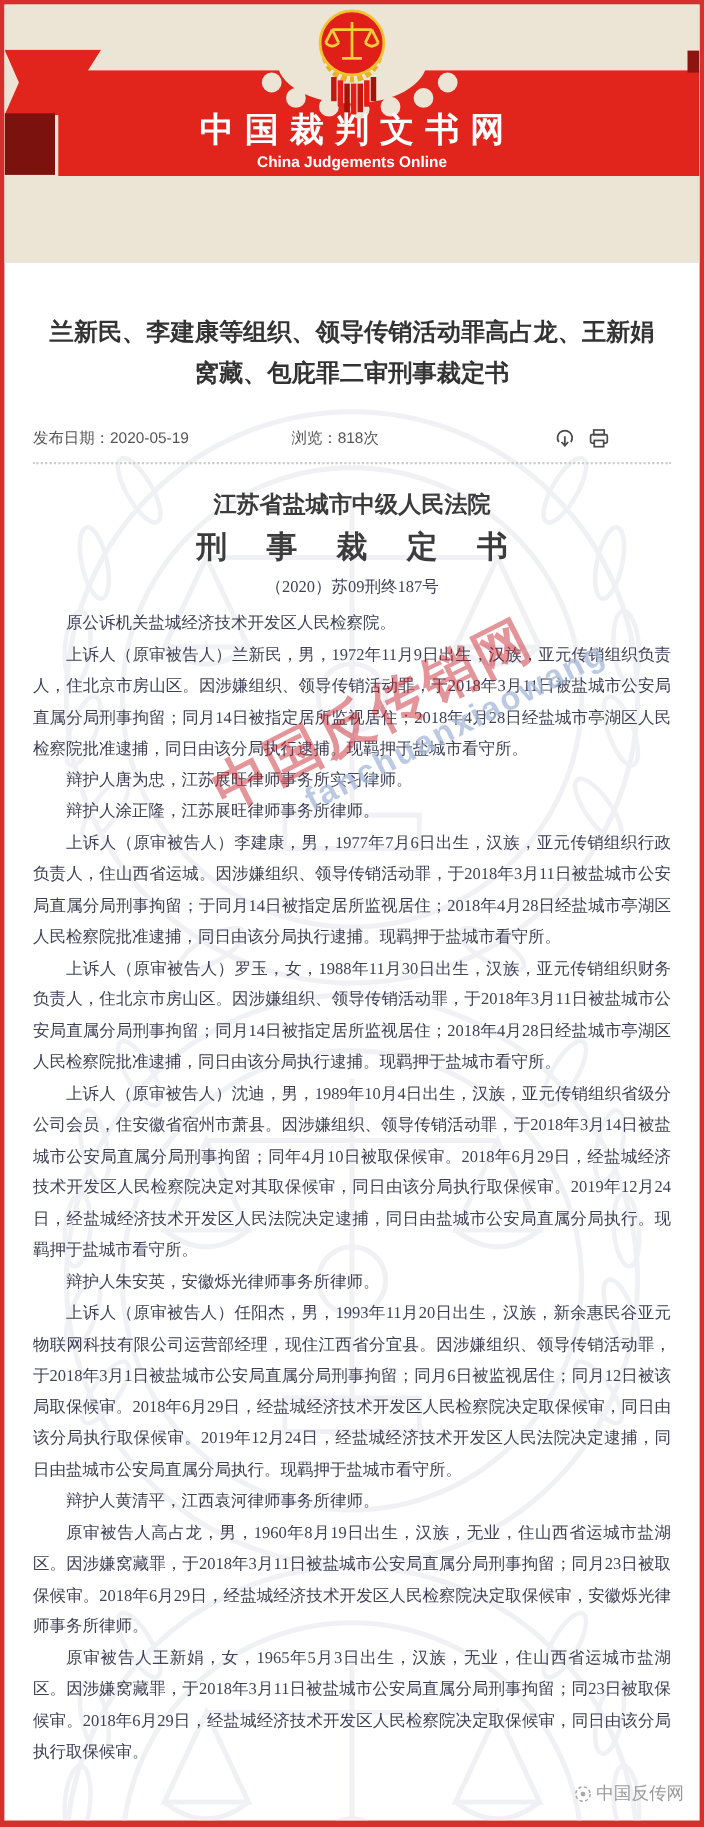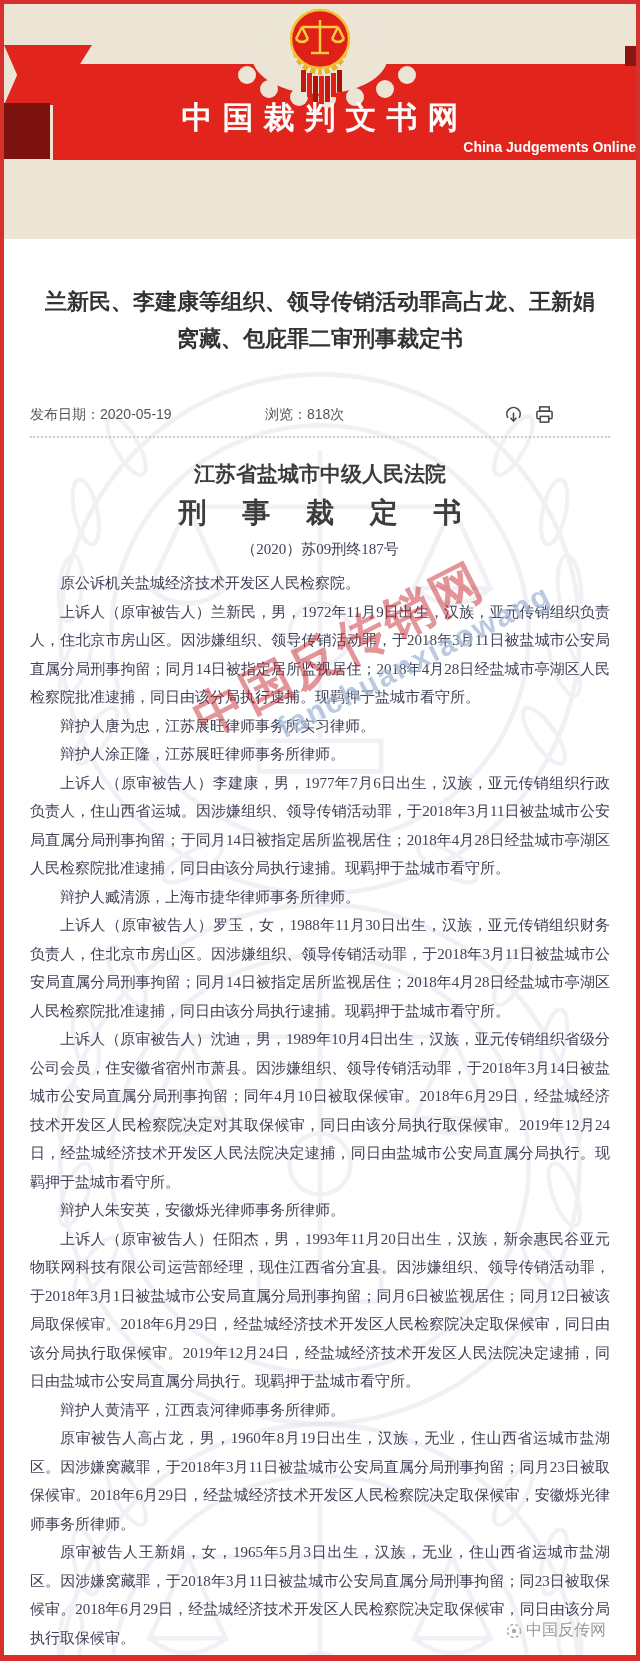--- a/index.html
+++ b/index.html
@@ -23,48 +23,48 @@
   .hdr-fold-right{position:absolute;right:0;top:42px;width:11px;height:20px;background:#8c1511;}
   .hdr-notch{position:absolute;left:50%;top:14px;transform:translateX(-50%);
     width:136px;height:76px;background:#ece5d6;border-radius:50%;}
   .hdr-notch::after{content:"";position:absolute;left:-14px;top:48px;width:18px;height:18px;
     border-radius:50%;background:#ece5d6;
     box-shadow:160px 0 0 #ece5d6,22px 14px 0 #ece5d6,138px 14px 0 #ece5d6,
                52px 22px 0 #ece5d6,108px 22px 0 #ece5d6,80px 24px 0 #ece5d6;}
   .hdr-emblem{position:absolute;left:50%;top:2px;transform:translateX(-50%);}
   .site-title{position:absolute;left:0;right:0;top:93px;text-align:center;
     color:#ffffff;font-size:31px;font-weight:bold;letter-spacing:10px;text-indent:10px;}
-  .site-sub{position:absolute;left:0;right:0;top:135px;text-align:right;
+  .site-sub{position:absolute;left:0;right:0;top:135px;text-align:center;
     color:#ffffff;font-size:14px;font-weight:bold;}
   
   .doc{position:relative;padding:0 26px;z-index:2;}
   .doc-title{margin:44px 8px 0;text-align:center;font-size:22px;font-weight:bold;
     color:#333333;line-height:37px;}
-  .meta{display:flex;align-items:center;margin-top:48px;font-size:14px;color:#555555;}
+  .meta{display:flex;align-items:center;margin-top:32px;font-size:14px;color:#555555;}
   .meta-date{width:235px;}
   .meta-views{flex:1;}
   .meta-icons{display:flex;gap:12px;margin-right:56px;}
   .meta-icons svg{display:block;cursor:pointer;}
   .sep{border:none;border-top:2px dotted #cccccc;margin:12px 0 0;}
   .court{margin-top:22px;text-align:center;font-size:21px;font-weight:bold;color:#3c3c3c;}
   .doctype{margin-top:6px;text-align:center;font-size:28px;font-weight:bold;color:#3c3c3c;letter-spacing:14px;text-indent:14px;}
   .caseno{margin-top:8px;text-align:center;font-size:15px;color:#3f4055;
     font-family:"Liberation Serif",serif;}
   .body-text{margin-top:10px;}
   .body-text p{margin:0;font-size:15px;line-height:28.5px;color:#3f4055;
     text-align:justify;text-indent:30px;font-family:"Liberation Serif",serif;}
   
   .wm-emblem{position:absolute;left:36px;width:560px;height:560px;opacity:.5;z-index:1;pointer-events:none;}
   .wm1{top:350px;} .wm2{top:880px;} .wm3{top:1400px;}
   .wm-diag{position:absolute;left:178px;top:688px;z-index:3;pointer-events:none;
     transform:rotate(-27deg);transform-origin:left top;white-space:nowrap;}
   .wm-diag-cn{font-size:50px;font-weight:bold;letter-spacing:3px;color:rgba(198,33,42,.48);}
   .wm-diag-py{margin:-6px 0 0 70px;font-size:30px;font-weight:bold;letter-spacing:2px;
     color:rgba(164,184,216,.75);}
-  .wm-corner{position:absolute;right:30px;bottom:14px;z-index:3;display:flex;align-items:center;
+  .wm-corner{position:absolute;right:14px;bottom:14px;z-index:3;display:flex;align-items:center;
     gap:4px;color:#9a9a9a;font-size:16px;pointer-events:none;}
 </style>
 </head>
 <body>
 
 <div class="page">
 
   <div class="hdr">
     <div class="hdr-band"></div>
     <div class="hdr-tail"></div>
@@ -216,21 +216,20 @@
     <div class="court">江苏省盐城市中级人民法院</div>
     <div class="doctype">刑 事 裁 定 书</div>
     <div class="caseno">（2020）苏09刑终187号</div>
 
     <div class="body-text">
         <p>原公诉机关盐城经济技术开发区人民检察院。</p>
         <p>上诉人（原审被告人）兰新民，男，1972年11月9日出生，汉族，亚元传销组织负责人，住北京市房山区。因涉嫌组织、领导传销活动罪，于2018年3月11日被盐城市公安局直属分局刑事拘留；同月14日被指定居所监视居住；2018年4月28日经盐城市亭湖区人民检察院批准逮捕，同日由该分局执行逮捕。现羁押于盐城市看守所。</p>
         <p>辩护人唐为忠，江苏展旺律师事务所实习律师。</p>
         <p>辩护人涂正隆，江苏展旺律师事务所律师。</p>
         <p>上诉人（原审被告人）李建康，男，1977年7月6日出生，汉族，亚元传销组织行政负责人，住山西省运城。因涉嫌组织、领导传销活动罪，于2018年3月11日被盐城市公安局直属分局刑事拘留；于同月14日被指定居所监视居住；2018年4月28日经盐城市亭湖区人民检察院批准逮捕，同日由该分局执行逮捕。现羁押于盐城市看守所。</p>
-        <p>辩护人臧清源，上海市捷华律师事务所律师。</p>
         <p>上诉人（原审被告人）罗玉，女，1988年11月30日出生，汉族，亚元传销组织财务负责人，住北京市房山区。因涉嫌组织、领导传销活动罪，于2018年3月11日被盐城市公安局直属分局刑事拘留；同月14日被指定居所监视居住；2018年4月28日经盐城市亭湖区人民检察院批准逮捕，同日由该分局执行逮捕。现羁押于盐城市看守所。</p>
         <p>上诉人（原审被告人）沈迪，男，1989年10月4日出生，汉族，亚元传销组织省级分公司会员，住安徽省宿州市萧县。因涉嫌组织、领导传销活动罪，于2018年3月14日被盐城市公安局直属分局刑事拘留；同年4月10日被取保候审。2018年6月29日，经盐城经济技术开发区人民检察院决定对其取保候审，同日由该分局执行取保候审。2019年12月24日，经盐城经济技术开发区人民法院决定逮捕，同日由盐城市公安局直属分局执行。现羁押于盐城市看守所。</p>
         <p>辩护人朱安英，安徽烁光律师事务所律师。</p>
         <p>上诉人（原审被告人）任阳杰，男，1993年11月20日出生，汉族，新余惠民谷亚元物联网科技有限公司运营部经理，现住江西省分宜县。因涉嫌组织、领导传销活动罪，于2018年3月1日被盐城市公安局直属分局刑事拘留；同月6日被监视居住；同月12日被该局取保候审。2018年6月29日，经盐城经济技术开发区人民检察院决定取保候审，同日由该分局执行取保候审。2019年12月24日，经盐城经济技术开发区人民法院决定逮捕，同日由盐城市公安局直属分局执行。现羁押于盐城市看守所。</p>
         <p>辩护人黄清平，江西袁河律师事务所律师。</p>
         <p>原审被告人高占龙，男，1960年8月19日出生，汉族，无业，住山西省运城市盐湖区。因涉嫌窝藏罪，于2018年3月11日被盐城市公安局直属分局刑事拘留；同月23日被取保候审。2018年6月29日，经盐城经济技术开发区人民检察院决定取保候审，安徽烁光律师事务所律师。</p>
         <p>原审被告人王新娟，女，1965年5月3日出生，汉族，无业，住山西省运城市盐湖区。因涉嫌窝藏罪，于2018年3月11日被盐城市公安局直属分局刑事拘留；同23日被取保候审。2018年6月29日，经盐城经济技术开发区人民检察院决定取保候审，同日由该分局执行取保候审。</p>
       </div>
   </div>
 

